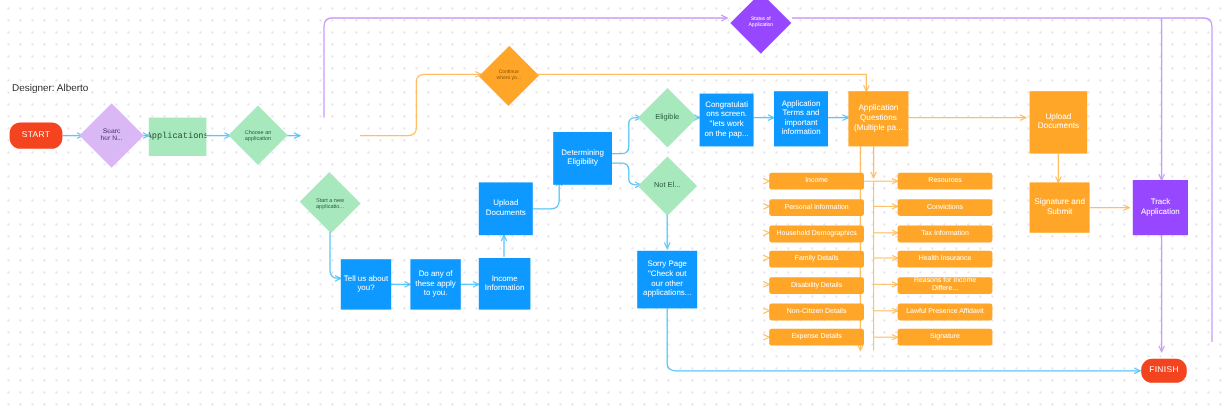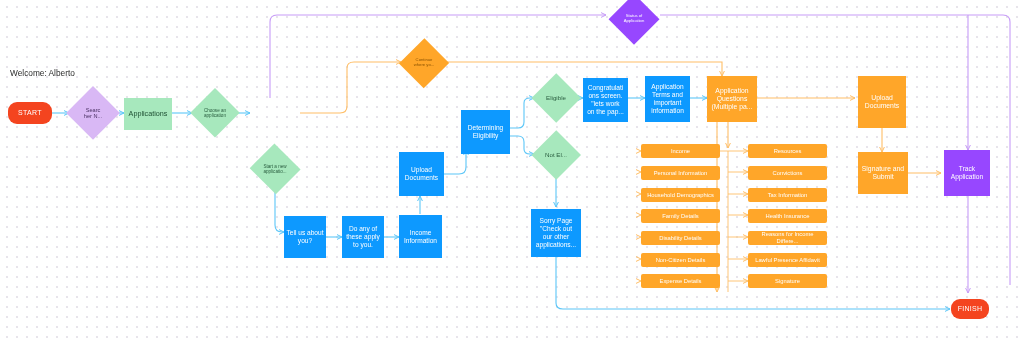--- a/index.html
+++ b/index.html
@@ -48,20 +48,21 @@
   .n-terminal {
     background: #f4441f;
     border-radius: 9px;
     font-size: 7px;
     letter-spacing: 0.3px;
   }
   .n-rect-green {
     background: #a7e8bd;
     color: #1e4f33;
     font-size: 7.2px;
+    font-family: Liberation Mono, monospace;
   }
   .n-rect-blue {
     background: #0d99ff;
     color: #ffffff;
     font-size: 6.6px;
   }
   .n-rect-orange {
     background: #ffa629;
     color: #ffffff;
     font-size: 6.8px;
@@ -215,21 +216,21 @@
 
       <path d="M270,98 L270,22 Q270,15 277,15 L606,15" marker-end="url(#ar-purple)"></path>
 
       <path d="M660,15 L1003,15 Q1010,15 1010,22 L1010,285"></path>
 
       <path d="M968,15 L968,150" marker-end="url(#ar-purple)"></path>
       <path d="M968,196 L968,293" marker-end="url(#ar-purple)"></path>
     </g>
   </svg>
 
-  <div class="meta" style="left:10px; top:67px; width:180px;">Welcome: Alberto</div>
+  <div class="meta" style="left:10px; top:67px; width:180px;">Designer: Alberto</div>
 
   <div class="node n-terminal" style="left:8px; top:102px; width:44px; height:22px;">
     <span class="lbl">START</span>
   </div>
 
   <div class="diamond d-purple-light" style="left:66px; top:86px; width:54px; height:54px;">
     <div class="dshape"></div>
     <div class="dlabel">Searc
 her N...</div>
   </div>

